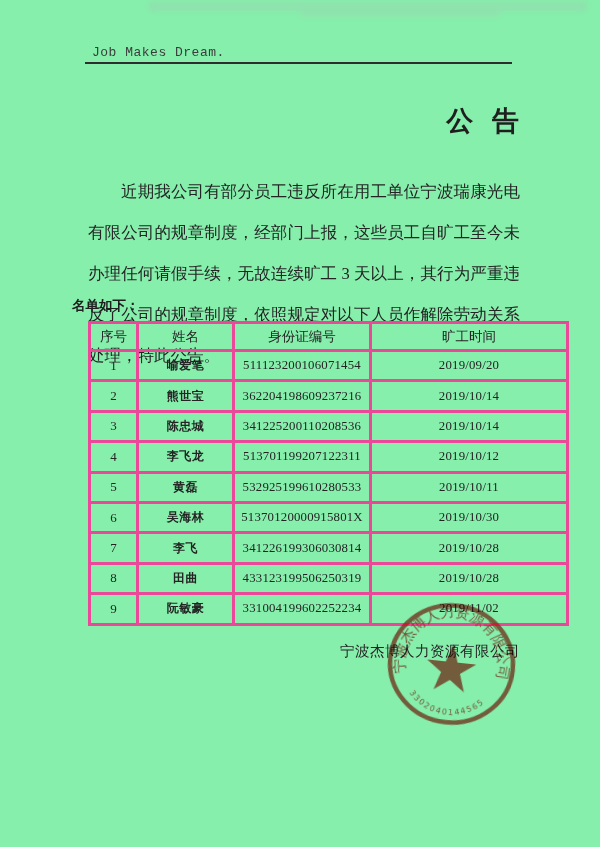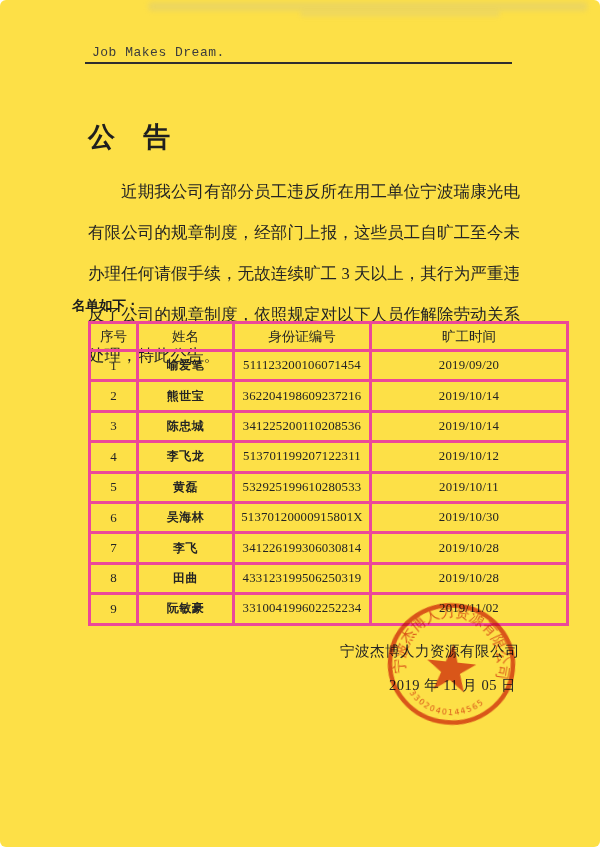--- a/index.html
+++ b/index.html
@@ -4,21 +4,21 @@
 <style>
   html,body{margin:0;padding:0;}
   body{
     width:600px;height:847px;
     background:#ffffff;
     font-family:"Liberation Serif","DejaVu Serif",serif;
     color:#262626;
     position:relative;
     overflow:hidden;
   }
-  .page{position:absolute;inset:0;background:#fde047;border-radius:6px;}
+  .page{position:absolute;inset:0;background:#86efac;}
 
   
   .smudge{position:absolute;border-radius:5px;pointer-events:none;}
   .smudge.s1{left:148px;top:2px;width:440px;height:9px;background:rgba(178,178,178,.22);filter:blur(2.5px);}
   .smudge.s2{left:300px;top:11px;width:200px;height:6px;background:rgba(190,190,190,.18);filter:blur(2px);}
 
   
   .hdr-slogan{
     position:absolute;left:92px;top:45px;
     font-family:"Liberation Mono","DejaVu Sans Mono",monospace;
@@ -29,23 +29,23 @@
     font-family:"Liberation Mono","DejaVu Sans Mono",monospace;
     font-size:13px;color:#3c3c3c;letter-spacing:.3px;
   }
   .hdr-rule{
     position:absolute;left:85px;top:62px;width:427px;height:2px;
     background:#2e2e2e;
   }
 
   
   .title{
-    position:absolute;left:88px;top:119px;width:432px;
-    text-align:left;font-size:27px;font-weight:bold;color:#1f1f1f;
-    word-spacing:10px;letter-spacing:1px;font-family:Liberation Mono, monospace;
+    position:absolute;left:88px;top:103px;width:432px;
+    text-align:right;font-size:27px;font-weight:bold;color:#1f1f1f;
+    word-spacing:10px;letter-spacing:1px;
   }
 
   
   .paragraph{
     position:absolute;left:88px;top:171px;width:432px;
     font-size:16.5px;line-height:41px;
     text-align:justify;text-indent:33px;color:#242424;
   }
   .list-label{
     position:absolute;left:72px;top:297px;
@@ -178,21 +178,20 @@
         <tr>
           <td class="col0">9</td>
           <td class="col1">阮敏豪</td>
           <td class="col2">331004199602252234</td>
           <td class="col3">2019/11/02</td>
         </tr>
       </tbody>
   </table>
 
   <div class="footer-company">宁波杰博人力资源有限公司</div>
-  <div class="footer-date">2019 年 11 月 05 日</div>
 
   <svg class="seal" viewBox="0 0 130 124" aria-hidden="true">
     <ellipse class="ink" cx="65" cy="62" rx="61.5" ry="58.5" stroke-width="4.5"></ellipse>
     <path id="sealTopArc" d="M 20.1,75.7 A 47,47 0 1 1 109.9,75.7" fill="none"></path>
     <path id="sealBottomArc" d="M 24.8,93.4 A 51,51 0 0 0 105.2,93.4" fill="none"></path>
     <text font-size="14.5" font-family="Liberation Serif, DejaVu Serif, serif">
       <textPath href="#sealTopArc" startOffset="0" textLength="172" lengthAdjust="spacing">宁波杰博人力资源有限公司</textPath>
     </text>
     <text font-size="8" font-family="DejaVu Sans, Liberation Sans, sans-serif">
       <textPath href="#sealBottomArc" startOffset="2" textLength="84" lengthAdjust="spacing">3302040144565</textPath>

